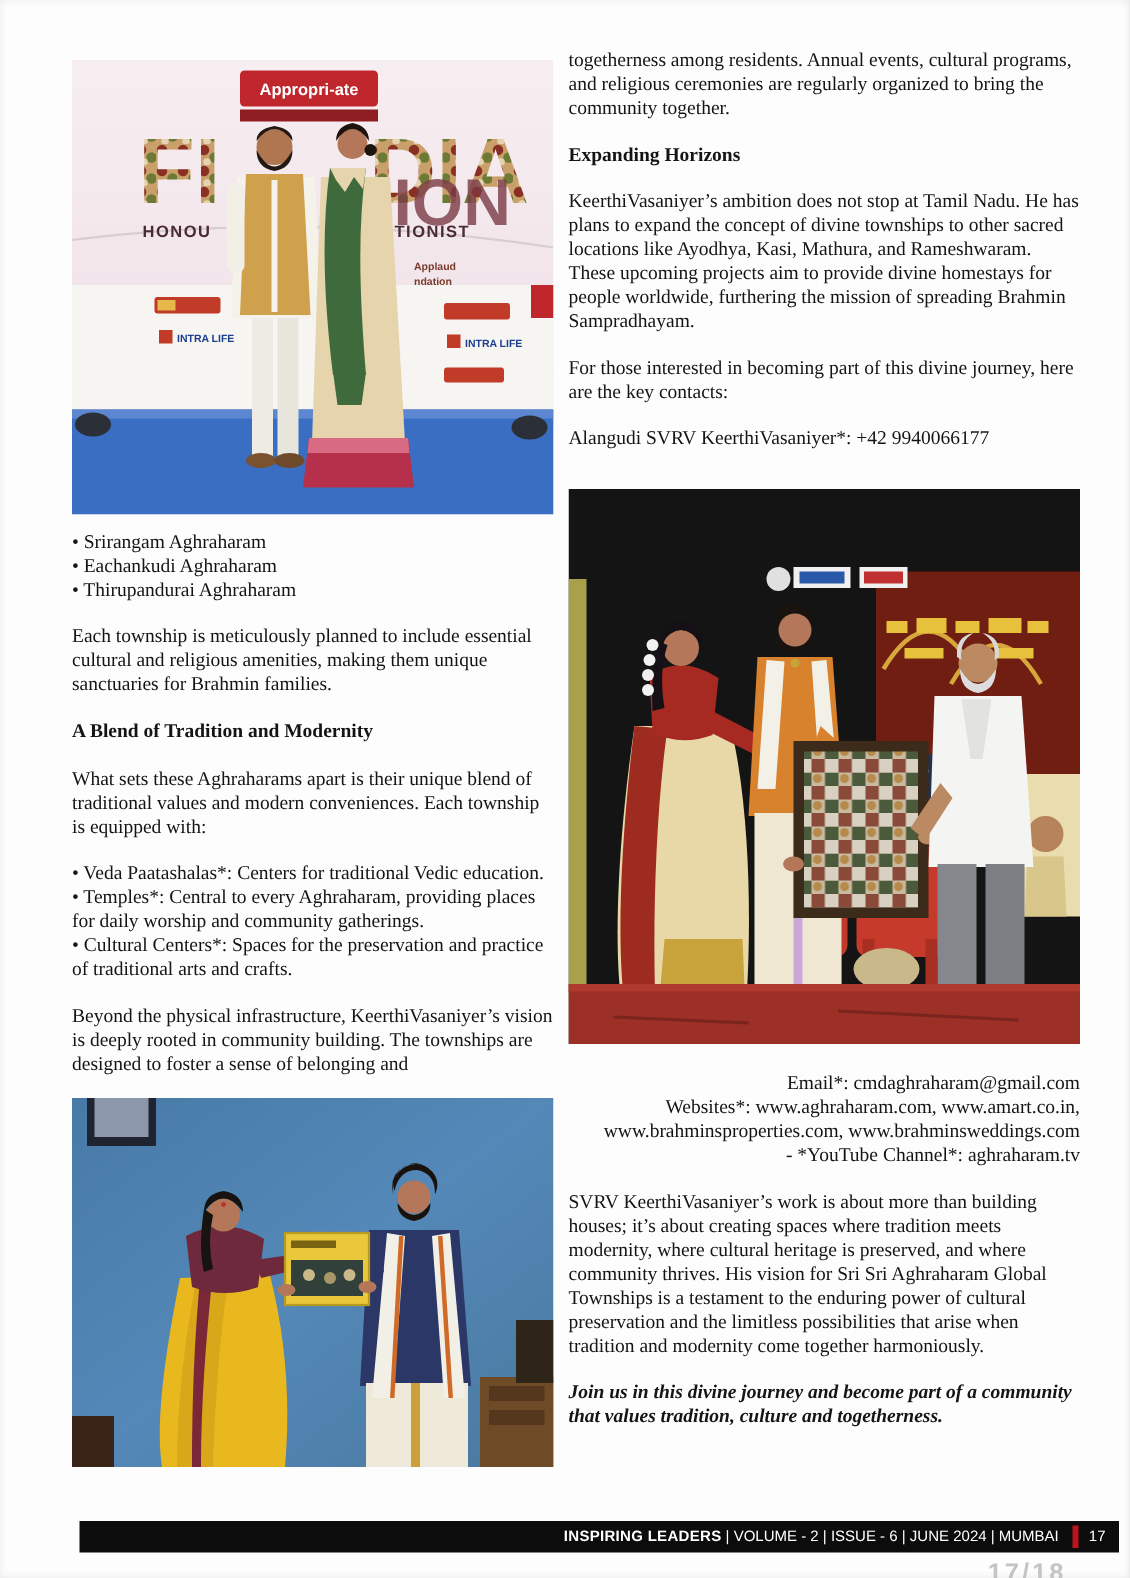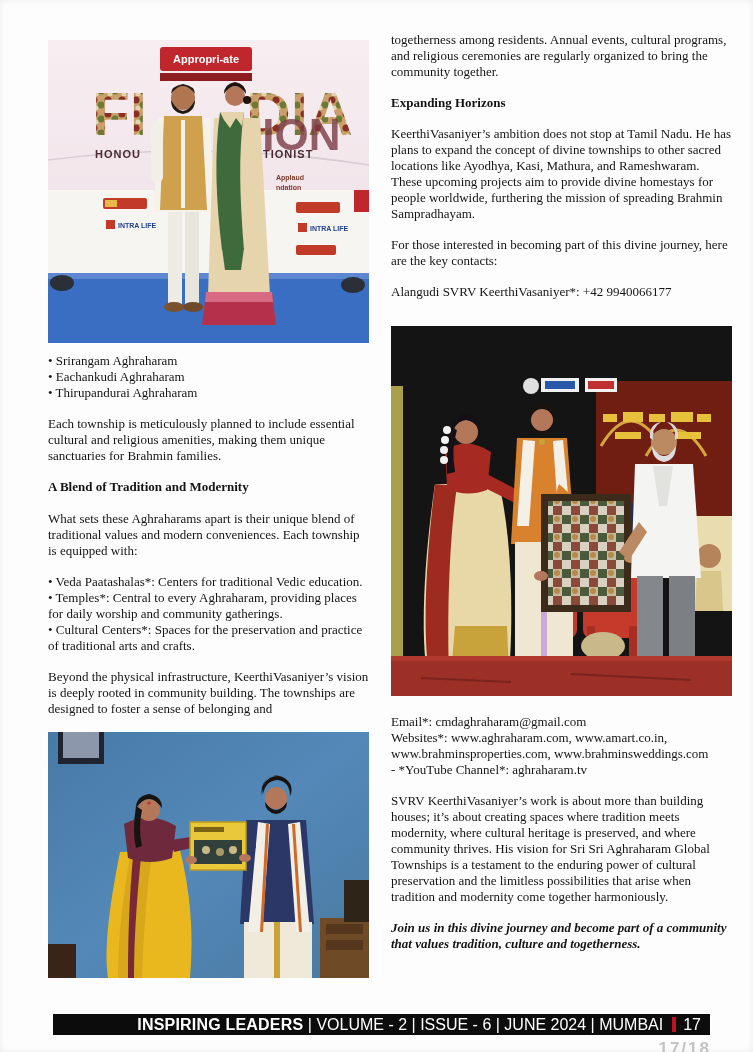--- a/index.html
+++ b/index.html
@@ -1,38 +1,38 @@
 <!DOCTYPE html>
 <html><head>
 <meta charset="utf-8">
 <style>
   html,body{margin:0;padding:0;background:#e8e8e8;}
   .page{position:relative;width:753px;height:1052px;margin:0 auto;background:#fdfdfd;
         overflow:hidden;font-family:"Liberation Serif",serif;color:#141414;
         box-shadow:inset 0 0 6px rgba(0,0,0,.08);}
   .col{position:absolute;font-size:13px;line-height:16px;text-align:left;}
   .col-left{left:48px;top:40px;width:321px;}
-  .col-right{left:391px;top:32px;width:341px;}
+  .col-right{left:379px;top:32px;width:341px;}
   .col p{margin:15px 0 0;}
   .col p.first{margin-top:0;}
   .col h3{font-size:13px;line-height:16px;font-weight:bold;margin:15px 0 0;}
   .col p.tight{margin-top:16px;}
   ul.plain{list-style:none;margin:15px 0 0;padding:0;}
   ul.plain li{margin:0;}
   ul.townships{margin-top:10px;}
   .contact-group{margin-top:18px;}
-  .contact-group p{margin:0;}
+  .contact-group p{margin:0;text-align:right;}
   .closing{font-weight:bold;font-style:italic;}
   svg.photo{display:block;}
   .photo-1{width:321px;height:303px;}
   .photo-2{width:341px;height:370px;margin-top:26px;}
   .photo-3{width:321px;height:246px;margin-top:15px;}
   .footer-bar{position:absolute;left:53px;top:1014px;width:657px;height:21px;background:#0c0c0c;
       display:flex;align-items:center;justify-content:flex-end;
-      font-family:"Liberation Sans",sans-serif;font-size:16px;color:#ffffff;white-space:pre;}
+      font-family:"Liberation Sans",sans-serif;font-size:10px;color:#ffffff;white-space:pre;padding-left:36px;}
   .footer-bar .mag{font-weight:bold;letter-spacing:.2px;}
   .footer-bar .red-sep{width:4px;height:15px;background:#c0121c;margin:0 7px 0 9px;}
   .footer-bar .page-num{font-weight:normal;margin-right:9px;}
   .watermark{position:absolute;right:42px;top:1039px;font-family:"Liberation Sans",sans-serif;
       font-weight:bold;font-size:17px;letter-spacing:2px;color:#c4c4c4;}
 </style>
 </head>
 <body>
 
 <div class="page">

